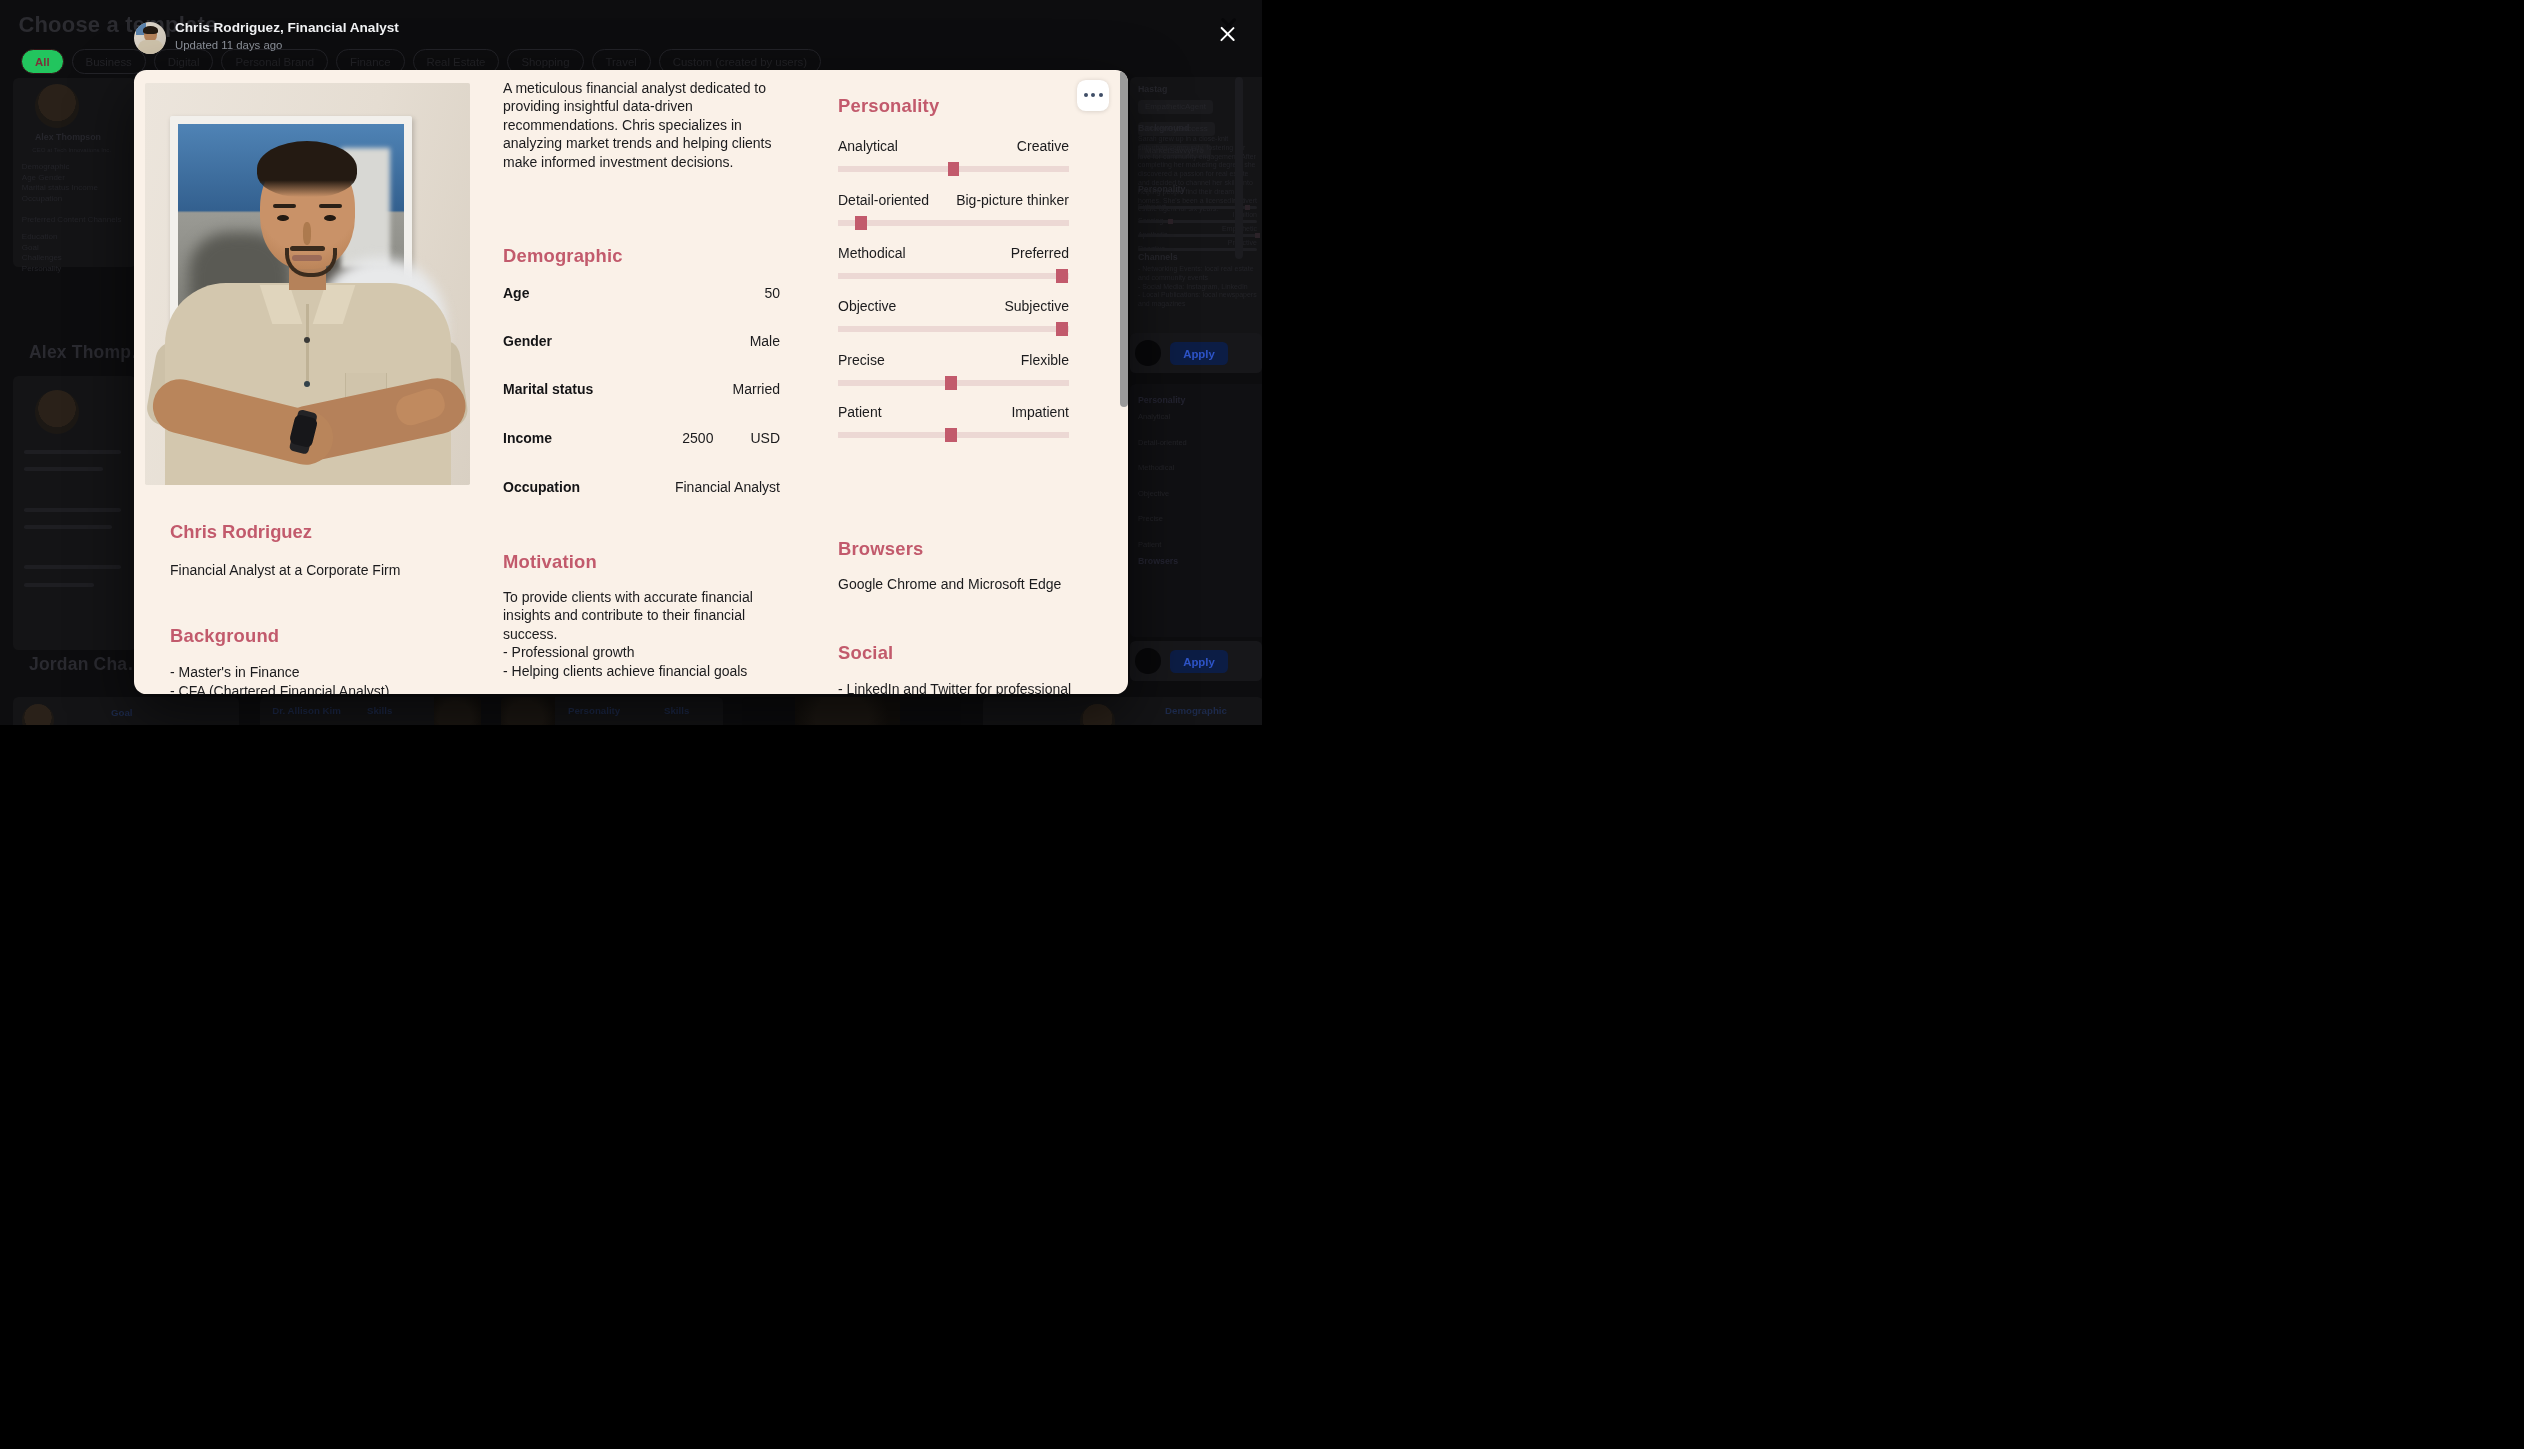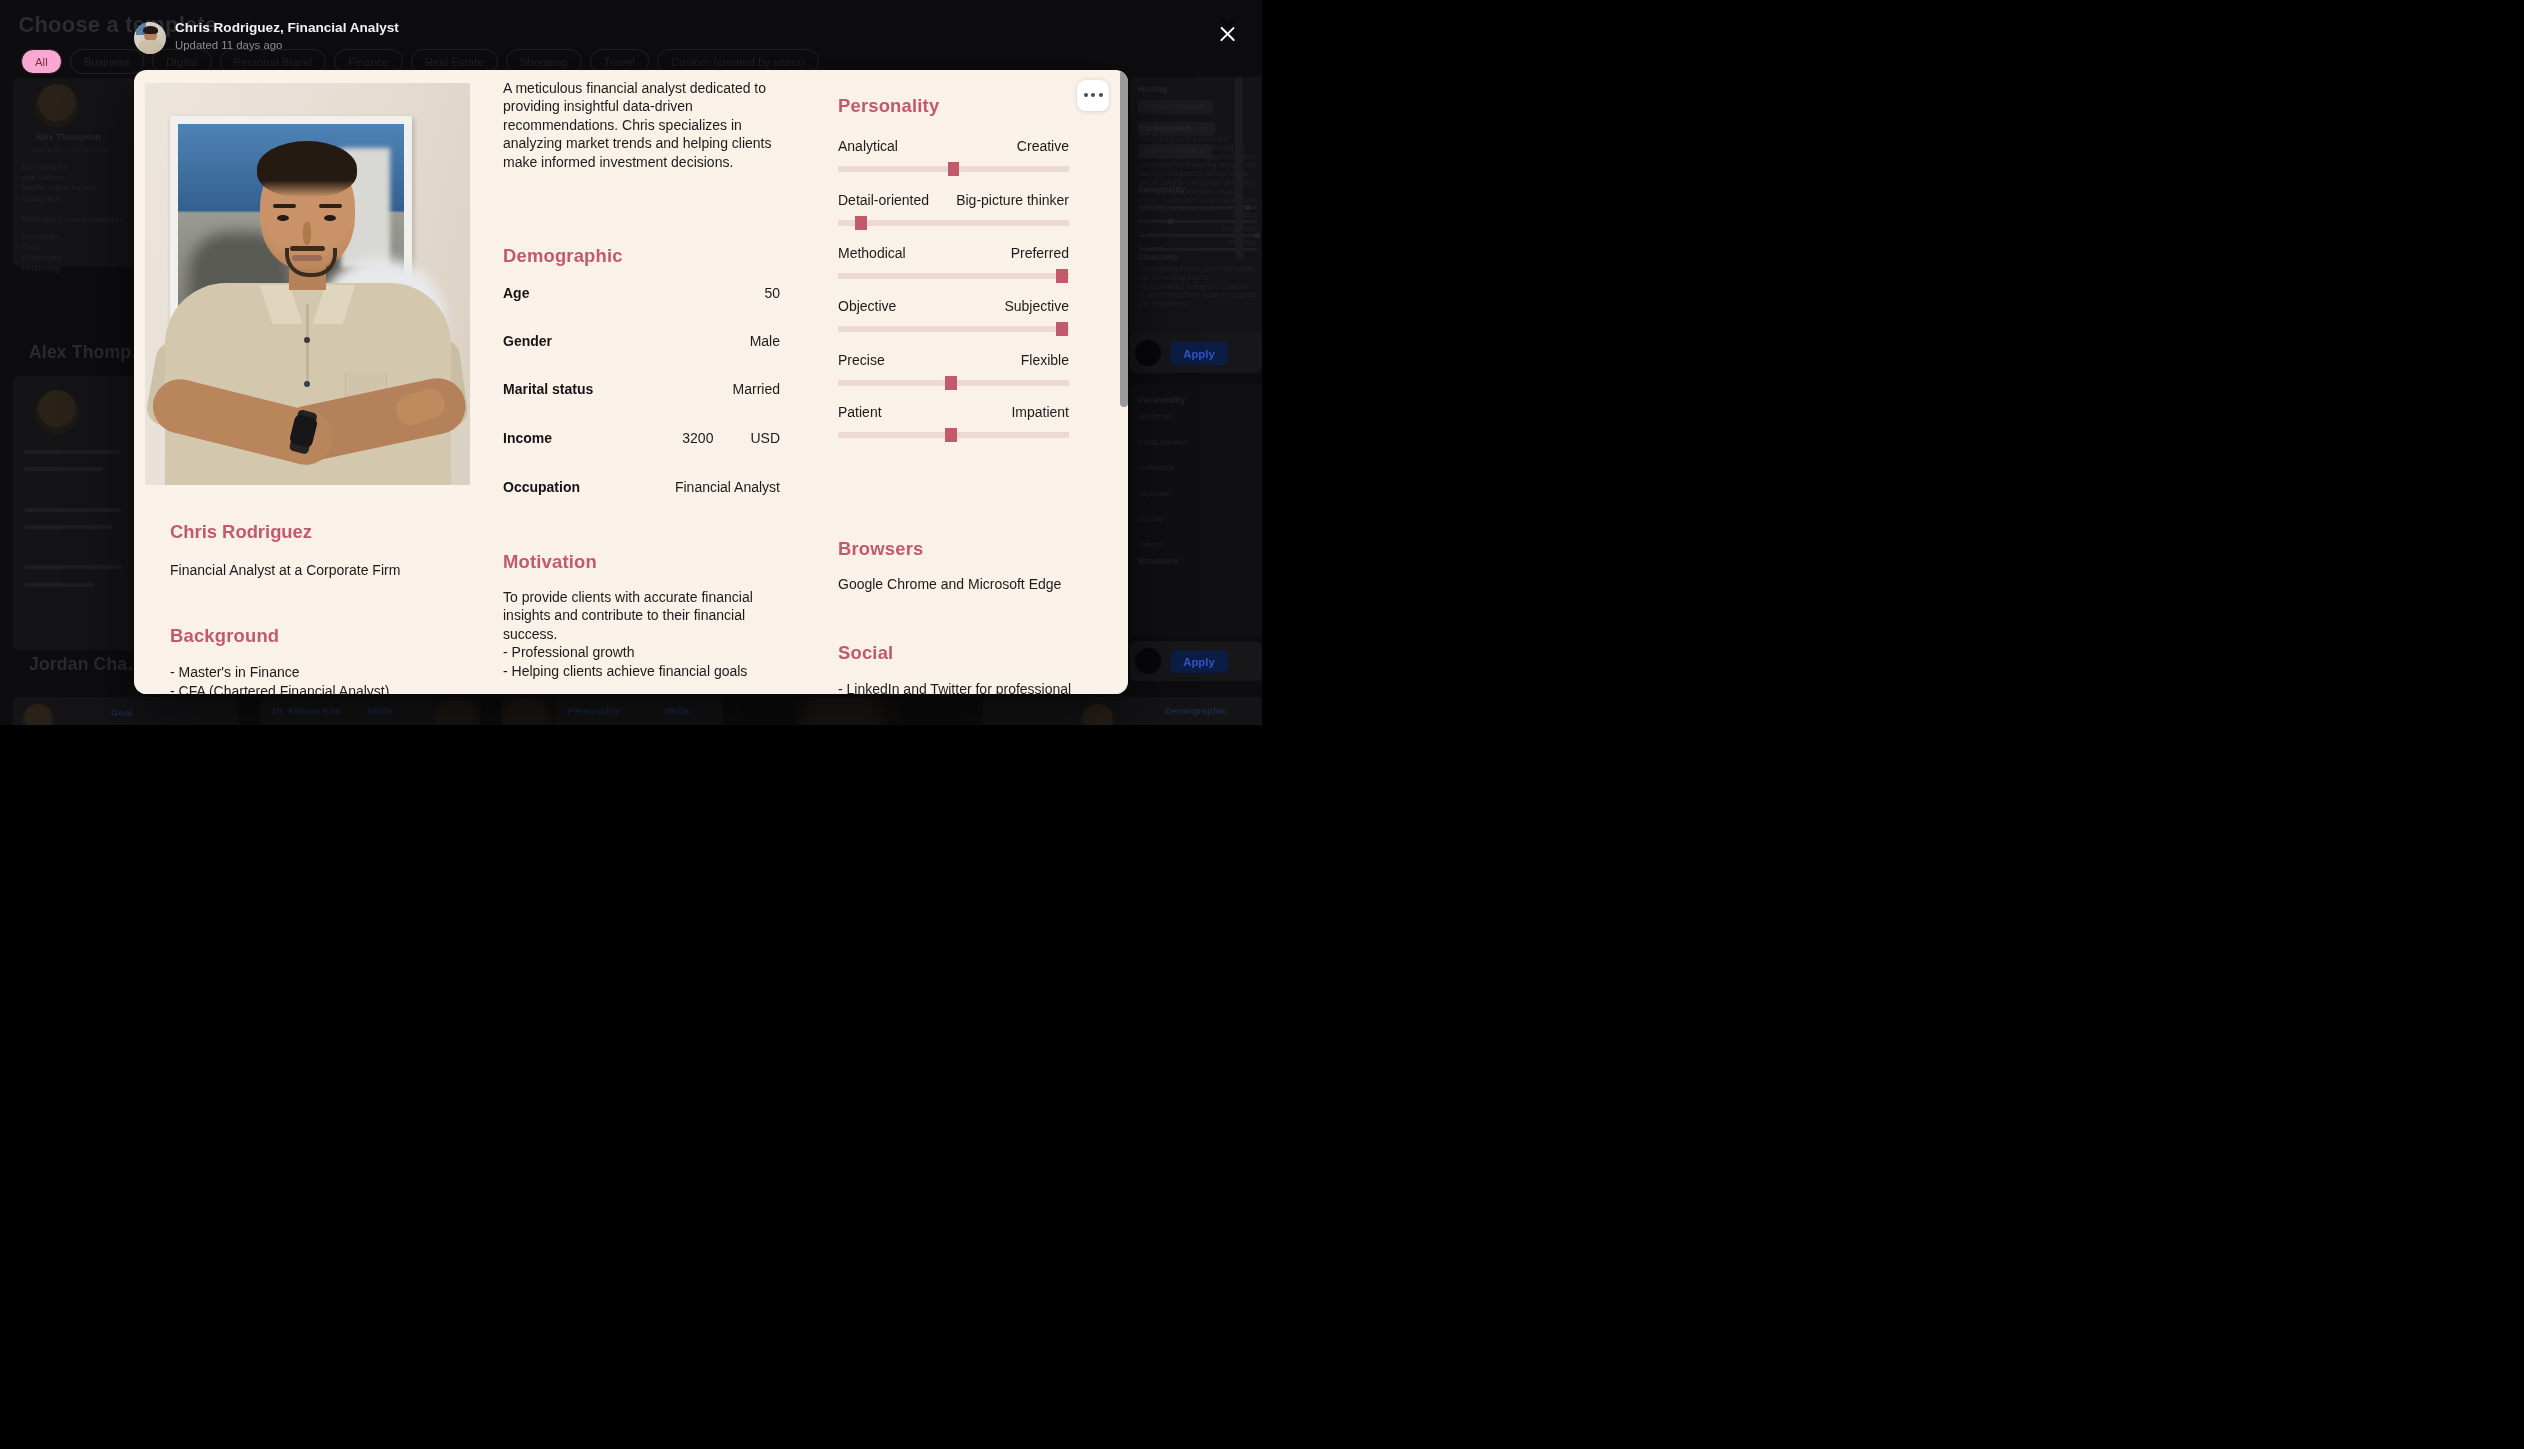--- a/index.html
+++ b/index.html
@@ -3,21 +3,21 @@
 <meta charset="utf-8">
 <style>
   html,body{margin:0;padding:0;background:#000;}
   #screen{position:relative;width:1262px;height:725px;background:#0d0d0f;overflow:hidden;
           font-family:"Liberation Sans",sans-serif;-webkit-font-smoothing:antialiased;}
   
   .bg-heading{position:absolute;left:18.4px;top:12.3px;font-size:22px;font-weight:700;color:#2b2b30;letter-spacing:0.2px;}
   .chips{position:absolute;left:21px;top:49px;display:flex;gap:8px;align-items:center;}
   .chip{height:23px;display:flex;align-items:center;padding:0 13px;border-radius:12.3px;
         font-size:11.4px;color:#232327;border:0.9px solid #232328;background:transparent;white-space:nowrap;}
-  .chip.active{background:#f9a8d4;border-color:#331116;color:#7c3039;font-weight:400;}
+  .chip.active{background:#22c55e;border-color:#331116;color:#7c3039;font-weight:700;}
   .bg-card{position:absolute;background:#141416;border-radius:5.3px;}
   .bg-avatar{position:absolute;border-radius:50%;background:radial-gradient(circle at 50% 42%,#2a2119 0 55%,#1c1814 56% 100%);}
   .faint{position:absolute;color:#232328;font-size:8px;line-height:10.5px;white-space:pre-line;}
   .faint.b{font-weight:700;font-size:8.8px;color:#26262c;}
   .navy{color:#1d2a4b !important;font-weight:700;font-size:9.7px;}
   .bg-title{position:absolute;font-size:17.5px;font-weight:700;color:#2a2a30;letter-spacing:0.2px;}
   .tinybar{position:absolute;height:3.5px;background:#1e1e22;border-radius:1.8px;}
   .tinythumb{position:absolute;width:5.3px;height:5.3px;background:#2b2228;top:-0.9px;}
   .bg-apply-row{position:absolute;background:#17171a;border-radius:5.3px;}
   .bg-apply{position:absolute;width:58px;height:23px;background:#0c1d45;border-radius:5.3px;
@@ -296,21 +296,21 @@
         <div class="drow" style="top: 263px;">
           <span class="dlabel">Gender</span>
           <span class="dval">Male</span>
         </div>
         <div class="drow" style="top: 311px;">
           <span class="dlabel">Marital status</span>
           <span class="dval">Married</span>
         </div>
         <div class="drow" style="top: 360px;">
           <span class="dlabel">Income</span>
-          <span class="dval">3200</span>
+          <span class="dval">2500</span>
           <span class="dunit">USD</span>
         </div>
         <div class="drow" style="top: 409px;">
           <span class="dlabel">Occupation</span>
           <span class="dval">Financial Analyst</span>
         </div>
       </div>
     <div class="mhead rose" style="left:369px;top:481px;">Motivation</div>
     <div class="mtext" style="left:369px;top:518px;width:282px;">To provide clients with accurate financial insights and contribute to their financial success.
 - Professional growth

